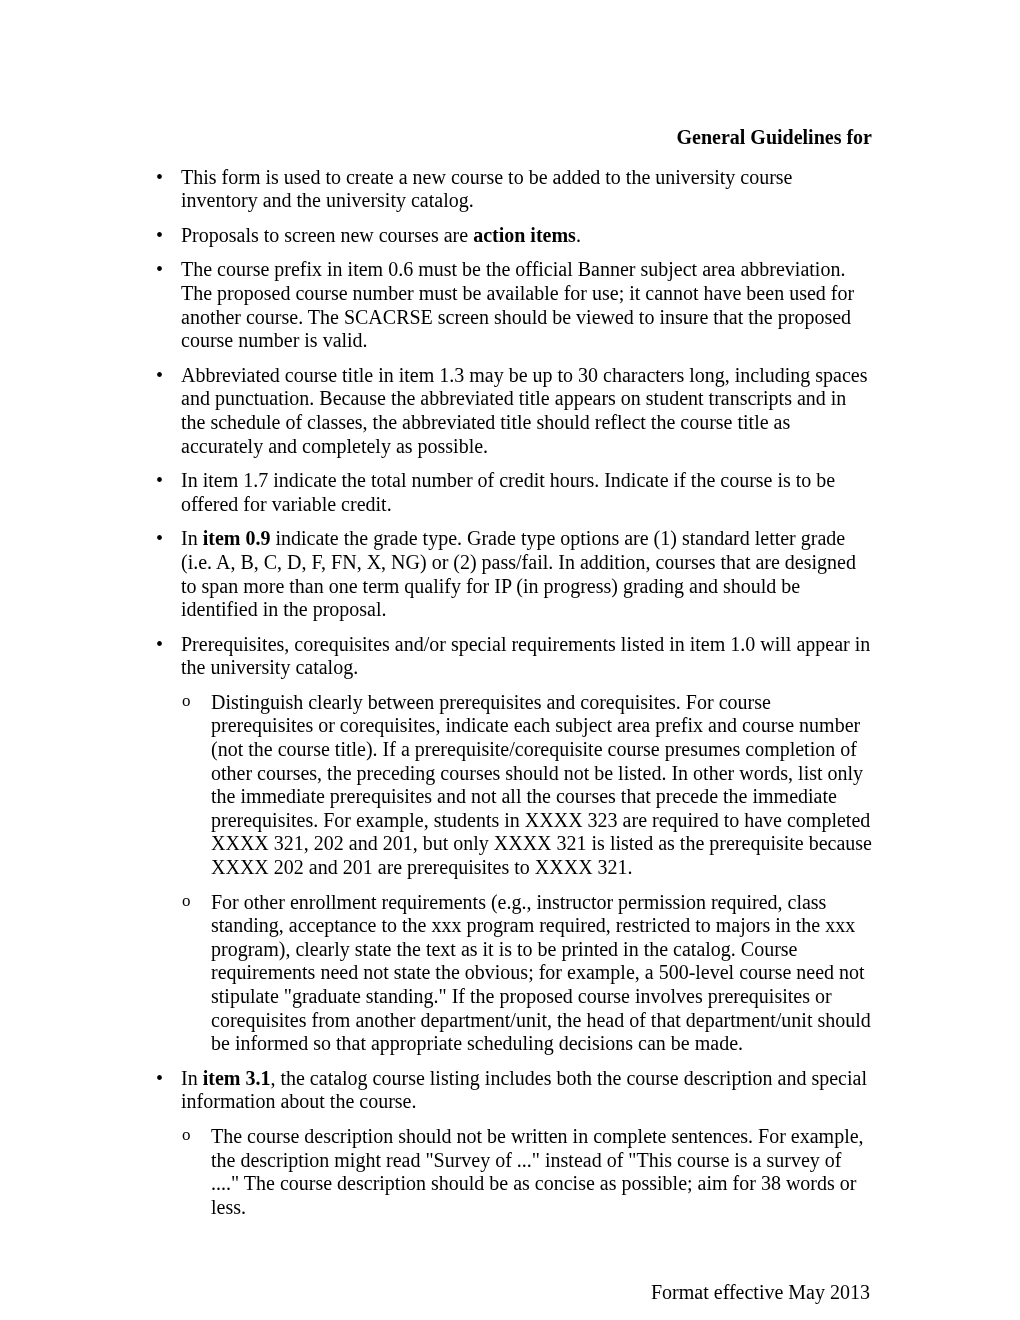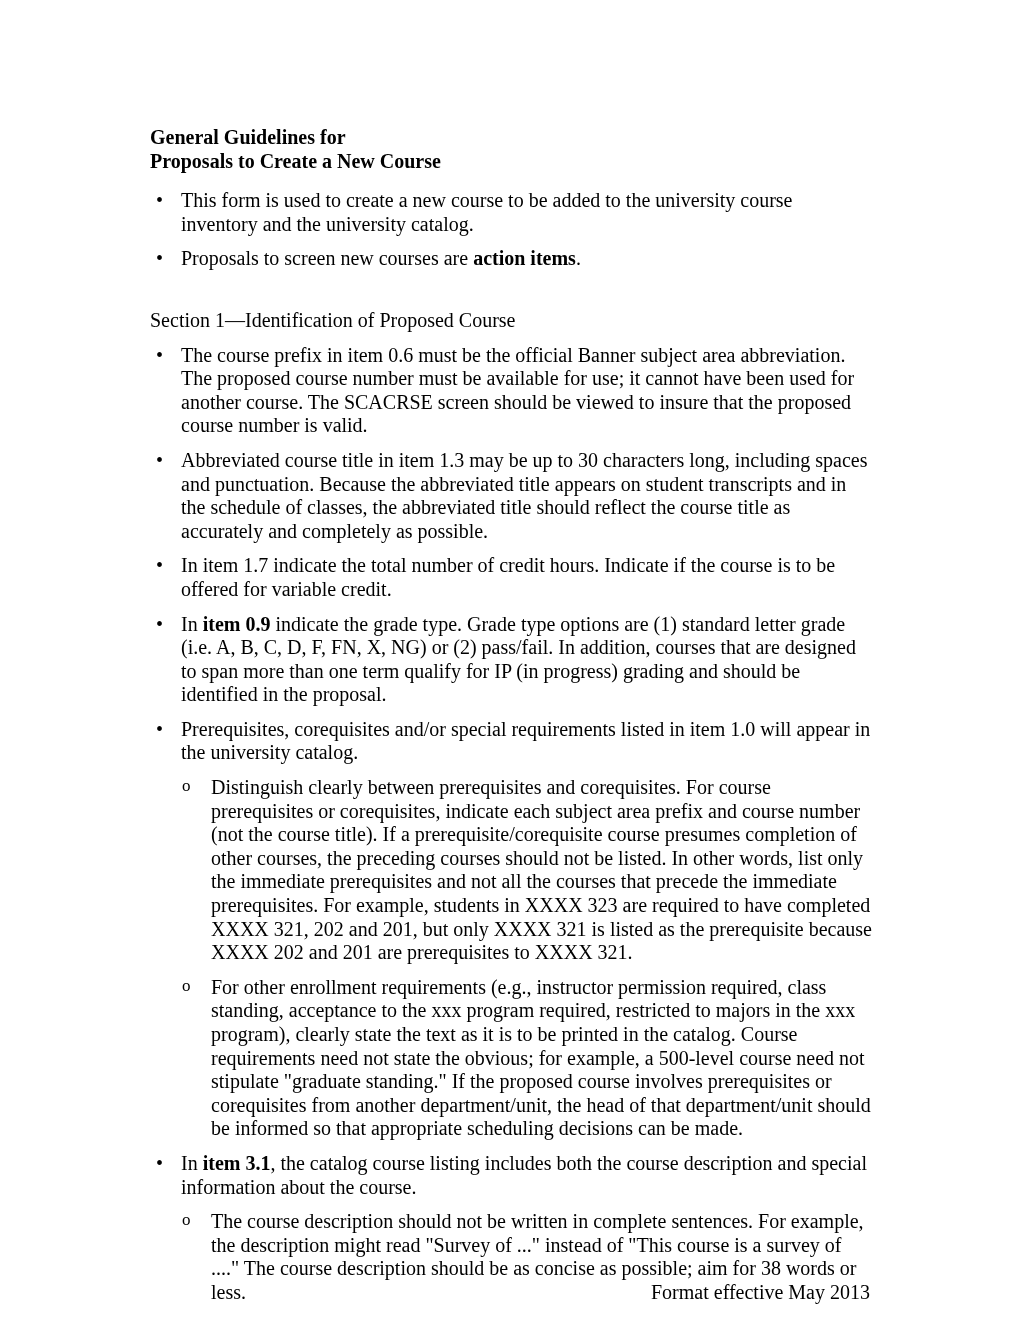--- a/index.html
+++ b/index.html
@@ -17,21 +17,21 @@
     color: #000000;
     overflow: hidden;
   }
   .content {
     position: absolute;
     top: 126px;
     left: 150px;
     width: 722px;
   }
   .doc-title {
-    text-align: left;
+    text-align: right;
     font-weight: bold;
     line-height: 1.18;
     margin-bottom: 16px;
   }
   .block {
     line-height: 1.18;
     margin-bottom: 11px;
   }
   .section {
     margin-top: 38px;
@@ -66,32 +66,30 @@
     line-height: 1.2;
   }
 </style>
 </head>
 <body>
 
 <div class="page">
   <div class="content">
     <div class="doc-title">
       <div>General Guidelines for</div>
-      <div>Proposals to Create a New Course</div>
     </div>
     <div>
         <div class="block bullet">
           <span class="marker">•</span>
           <span class="text"><span>This form is used to create a new course to be added to the university course inventory and the university catalog.</span></span>
         </div>
         <div class="block bullet">
           <span class="marker">•</span>
           <span class="text"><span>Proposals to screen new courses are </span><b>action items</b><span>.</span></span>
         </div>
-        <div class="block section"><span class="text"><span>Section 1—Identification of Proposed Course</span></span></div>
         <div class="block bullet">
           <span class="marker">•</span>
           <span class="text"><span>The course prefix in item 0.6 must be the official Banner subject area abbreviation. The proposed course number must be available for use; it cannot have been used for another course. The SCACRSE screen should be viewed to insure that the proposed course number is valid.</span></span>
         </div>
         <div class="block bullet">
           <span class="marker">•</span>
           <span class="text"><span>Abbreviated course title in item 1.3 may be up to 30 characters long, including spaces and punctuation. Because the abbreviated title appears on student transcripts and in the schedule of classes, the abbreviated title should reflect the course title as accurately and completely as possible.</span></span>
         </div>
         <div class="block bullet">
           <span class="marker">•</span>

